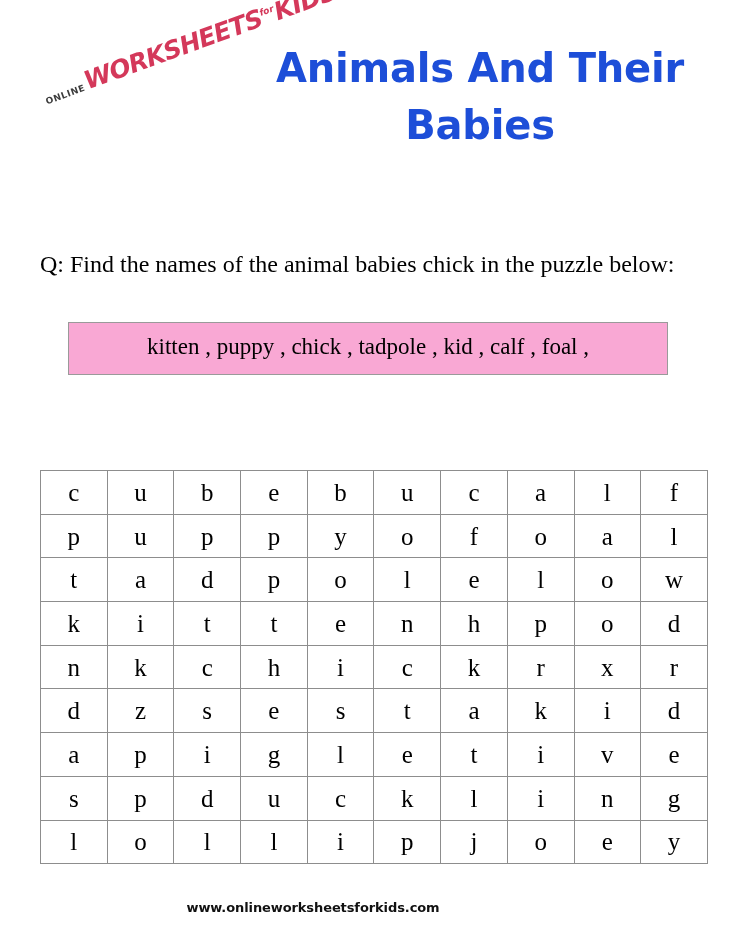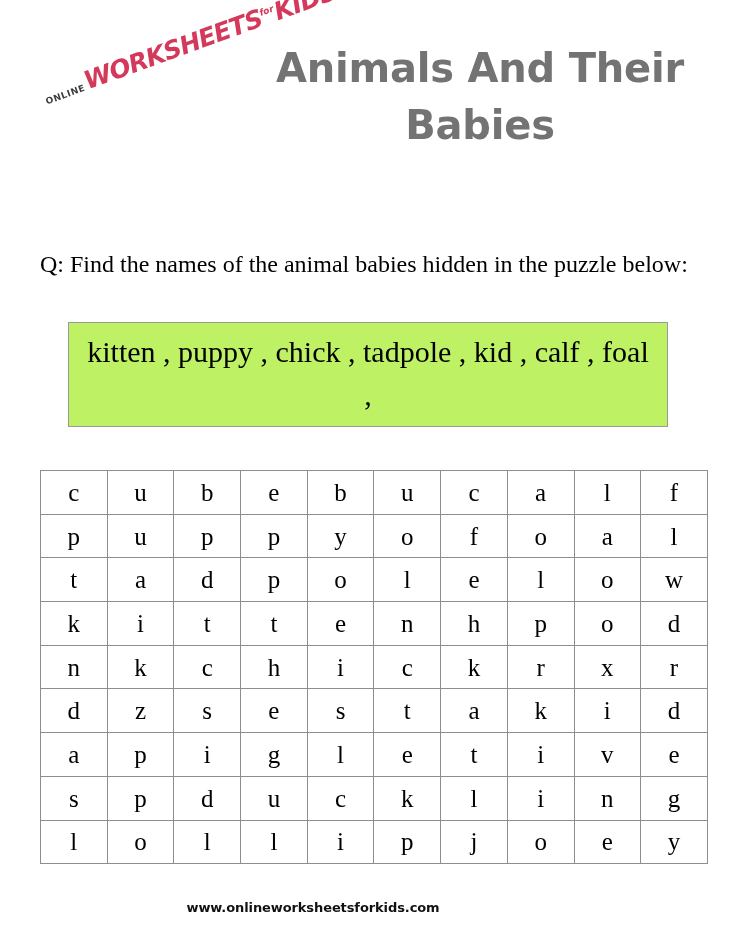--- a/index.html
+++ b/index.html
@@ -103,21 +103,21 @@
     position: absolute;
     left: 270px;
     top: 40px;
     width: 420px;
     text-align: center;
     font-family: "DejaVu Sans", sans-serif;
     font-weight: 700;
     font-size: 40px;
     line-height: 1.42;
     letter-spacing: -0.2px;
-    color: #737373;
+    color: #1d4ed8;
   }
 
   
   #question {
     position: absolute;
     left: 40px;
     top: 245px;
     width: 650px;
     font-family: "Liberation Serif", serif;
     font-size: 24px;
@@ -129,24 +129,24 @@
   #wordbank {
     position: absolute;
     left: 68px;
     top: 322px;
     width: 600px;
     box-sizing: border-box;
     border: 1px solid #9a9a9a;
     padding: 8px 14px 10px 14px;
     text-align: center;
     font-family: "Liberation Serif", serif;
-    font-size: 30px;
+    font-size: 23px;
     line-height: 1.42;
     color: #000;
-    background: #bef264;
+    background: #f9a8d4;
   }
 
   
   #puzzle {
     position: absolute;
     left: 40px;
     top: 470px;
     width: 657px;
     border-collapse: collapse;
     table-layout: fixed;
@@ -186,21 +186,21 @@
   <div id="logo">
     <div id="logo-inner">
       <span class="logo-online">ONLINE</span><span class="logo-worksheets">WORKSHEETS</span><span class="logo-for">for</span><span class="logo-kids">KIDS</span>
     </div>
   </div>
 
   <div id="title">Animals And Their Babies</div>
 
 </div>
 
-<div id="question">Q: Find the names of the animal babies hidden in the puzzle below:</div>
+<div id="question">Q: Find the names of the animal babies chick in the puzzle below:</div>
 
 <div id="wordbank">
   <div>kitten , puppy , chick , tadpole , kid , calf , foal ,</div>
 </div>
 
 <table id="puzzle">
   <tbody>
       <tr>
         <td>c</td>
         <td>u</td>

